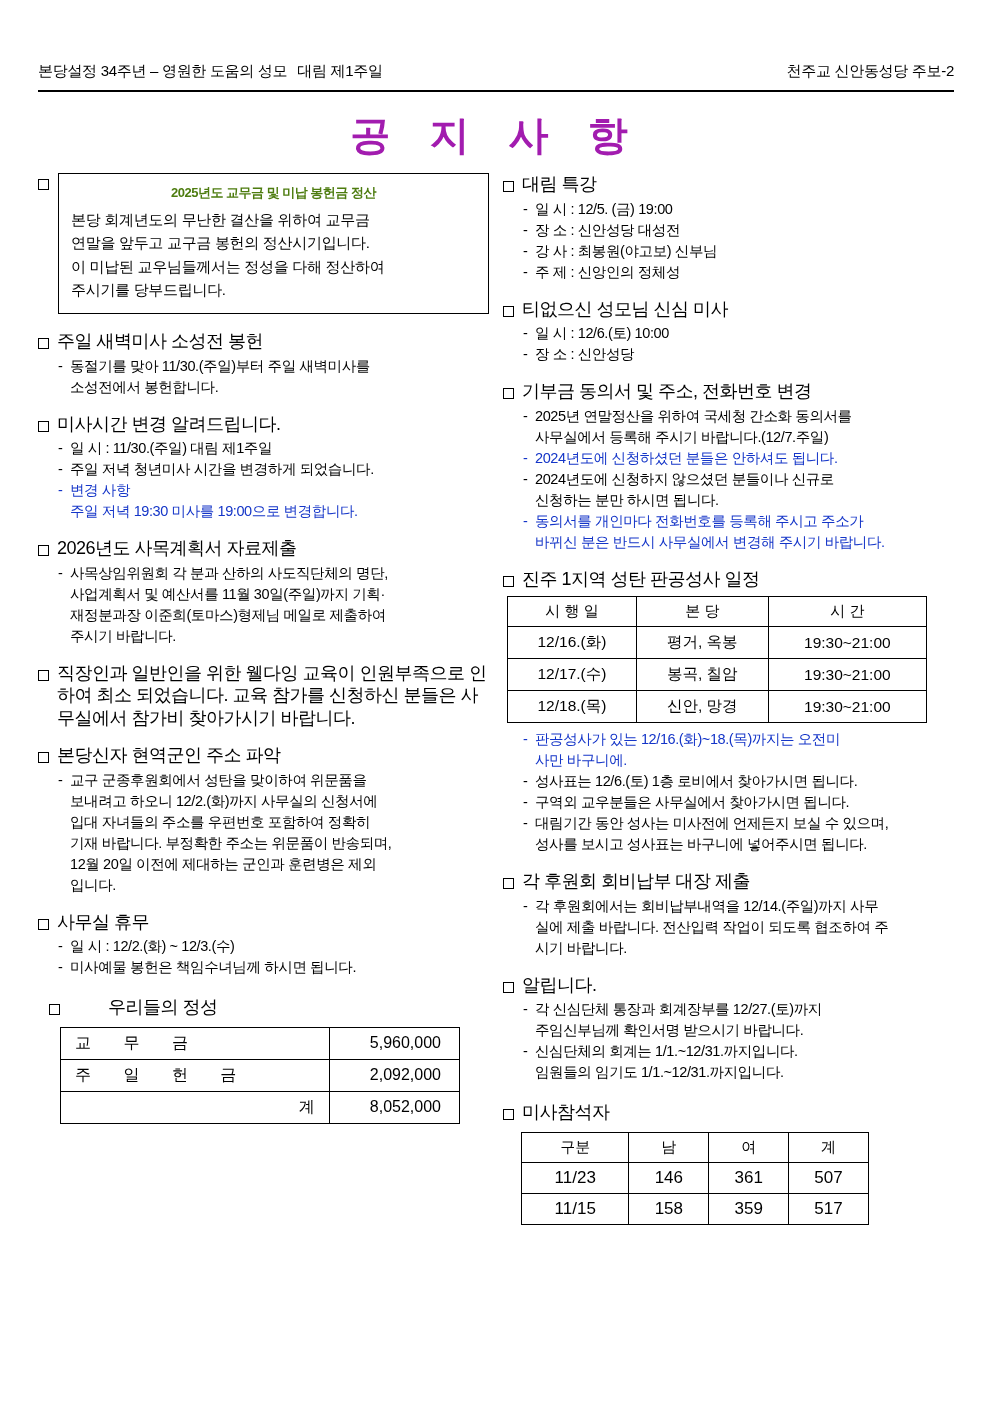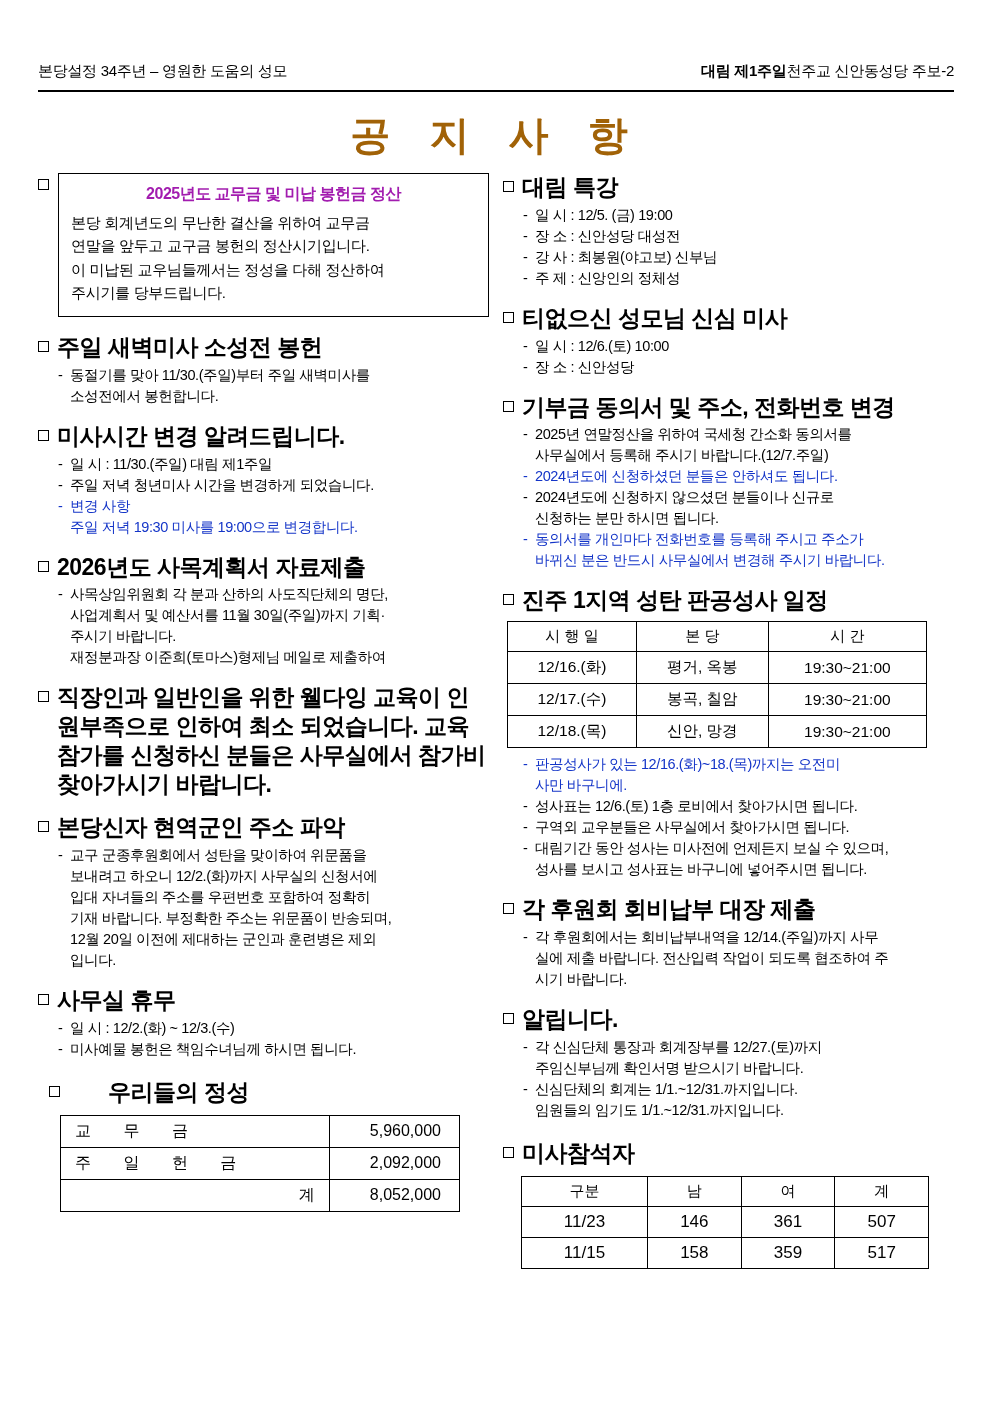--- a/index.html
+++ b/index.html
@@ -23,50 +23,50 @@
   }
   
   .header {
     display: flex;
     align-items: baseline;
     padding-top: 62px;
     font-size: 15px;
     letter-spacing: -0.3px;
   }
   .header .left { flex: 0 0 auto; }
-  .header .center { flex: 1 1 auto; text-align: right; padding-left: 10px; font-weight: bold;}
+  .header .center { flex: 1 1 auto; text-align: left; padding-left: 10px;}
   .header .right { flex: 0 0 auto; }
   .rule {
     border-top: 2px solid #000;
     margin-top: 9px;
   }
   .title {
     text-align: center;
     font-size: 40px;
     font-weight: bold;
     letter-spacing: 14px;
     margin-top: 16px;
     margin-bottom: 10px;
-    color: #a16207;
+    color: #a21caf;
   }
   .columns {
     display: flex;
     gap: 14px;
     margin-top: 4px;
   }
   .col { width: 458px; }
   .col.right { width: 458px; }
 
   
   .sec { margin-bottom: 15px; }
   .sec-head {
     display: flex;
     align-items: flex-start;
-    font-size: 23px;
-    font-weight: bold;
+    font-size: 18px;
+    font-weight: normal;
     letter-spacing: -0.5px;
     line-height: 1.25;
   }
   .sq {
     display: inline-block;
     width: 9px;
     height: 9px;
     border: 1.4px solid #000;
     margin-right: 8px;
     margin-top: 8px;
@@ -93,23 +93,23 @@
 
   
   .notice {
     border: 1.2px solid #000;
     padding: 10px 12px 12px 12px;
     margin-left: 20px;
     margin-top: -24px;
     margin-bottom: 16px;
   }
   .notice-title {
-    color: #a21caf;
+    color: #4d7c0f;
     font-weight: bold;
-    font-size: 16px;
+    font-size: 13px;
     text-align: center;
     letter-spacing: -0.5px;
     margin-bottom: 6px;
   }
   .notice-body {
     font-size: 15px;
     line-height: 1.55;
     letter-spacing: -0.3px;
     text-align: justify;
   }
@@ -139,21 +139,21 @@
   .sched-wrap { margin-left: 4px; margin-top: 6px; margin-bottom: 6px; width: 420px;}
   .sched-wrap td { padding: 5px 2px; font-size: 15.5px; }
   .row-bold td { font-weight: bold; }
 
   .money-wrap { margin-left: 22px; margin-top: 8px; width: 400px; }
   .money-wrap td { padding: 7px 6px; font-size: 16px; }
   .money-label { letter-spacing: 14px; padding-left: 14px !important; text-align: left !important;}
   .money-label.right-align { text-align: right !important; letter-spacing: 0 !important; padding-right: 14px !important;}
   .money-val { text-align: right !important; padding-right: 18px !important; }
 
-  .att-wrap { margin-left: 18px; margin-top: 8px; width: 408px; }
+  .att-wrap { margin-left: 18px; margin-top: 8px; width: 348px; }
   .att-wrap td { padding: 7px 4px; font-size: 17px; }
   .bottom-sec { margin-top: 18px; }
   .indent2 { margin-left: 11px; gap: 40px; }
 </style>
 </head>
 <body>
 
 <div class="page">
 
   <div class="header">
@@ -234,25 +234,25 @@
           <div class="li">
               <span class="dash">-</span>
               <span class="li-text">사목상임위원회 각 분과 산하의 사도직단체의 명단,</span>
             </div>
           <div class="li">
               <span class="dash"></span>
               <span class="li-text">사업계획서 및 예산서를 11월 30일(주일)까지 기획·</span>
             </div>
           <div class="li">
               <span class="dash"></span>
+              <span class="li-text">재정분과장 이준희(토마스)형제님 메일로 제출하여</span>
+            </div>
+          <div class="li">
+              <span class="dash"></span>
               <span class="li-text">주시기 바랍니다.</span>
-            </div>
-          <div class="li">
-              <span class="dash"></span>
-              <span class="li-text">재정분과장 이준희(토마스)형제님 메일로 제출하여</span>
             </div>
         </div>
       </div>
 
       <div class="sec">
         <div class="sec-head">
           <span class="sq"></span>
           <span>직장인과 일반인을 위한 웰다잉 교육이 인원부족으로 인하여 최소 되었습니다. 교육 참가를 신청하신 분들은 사무실에서 참가비 찾아가시기 바랍니다.</span>
         </div>
       </div>

